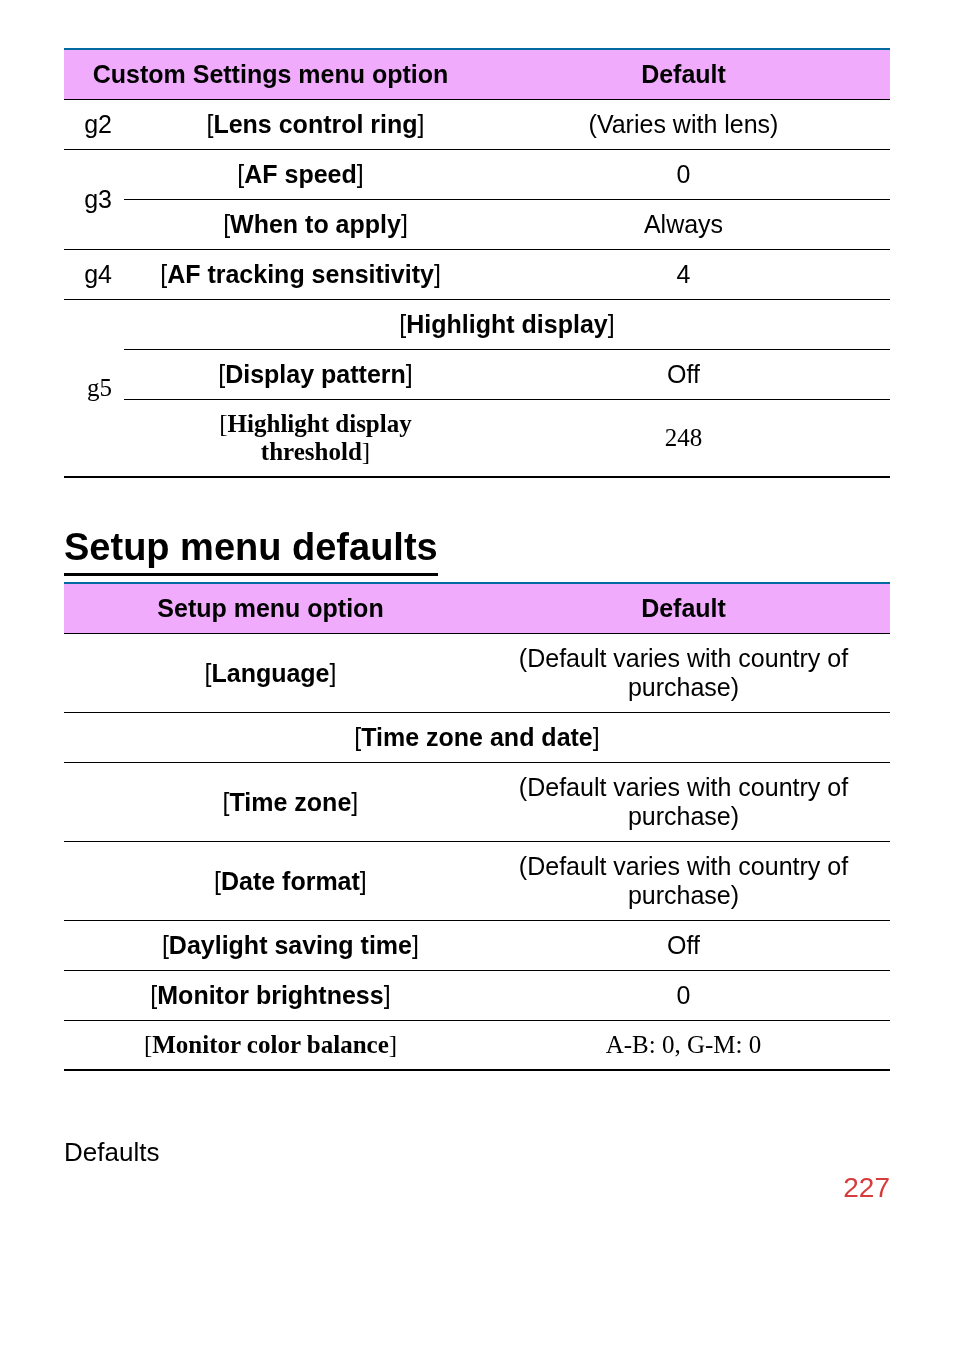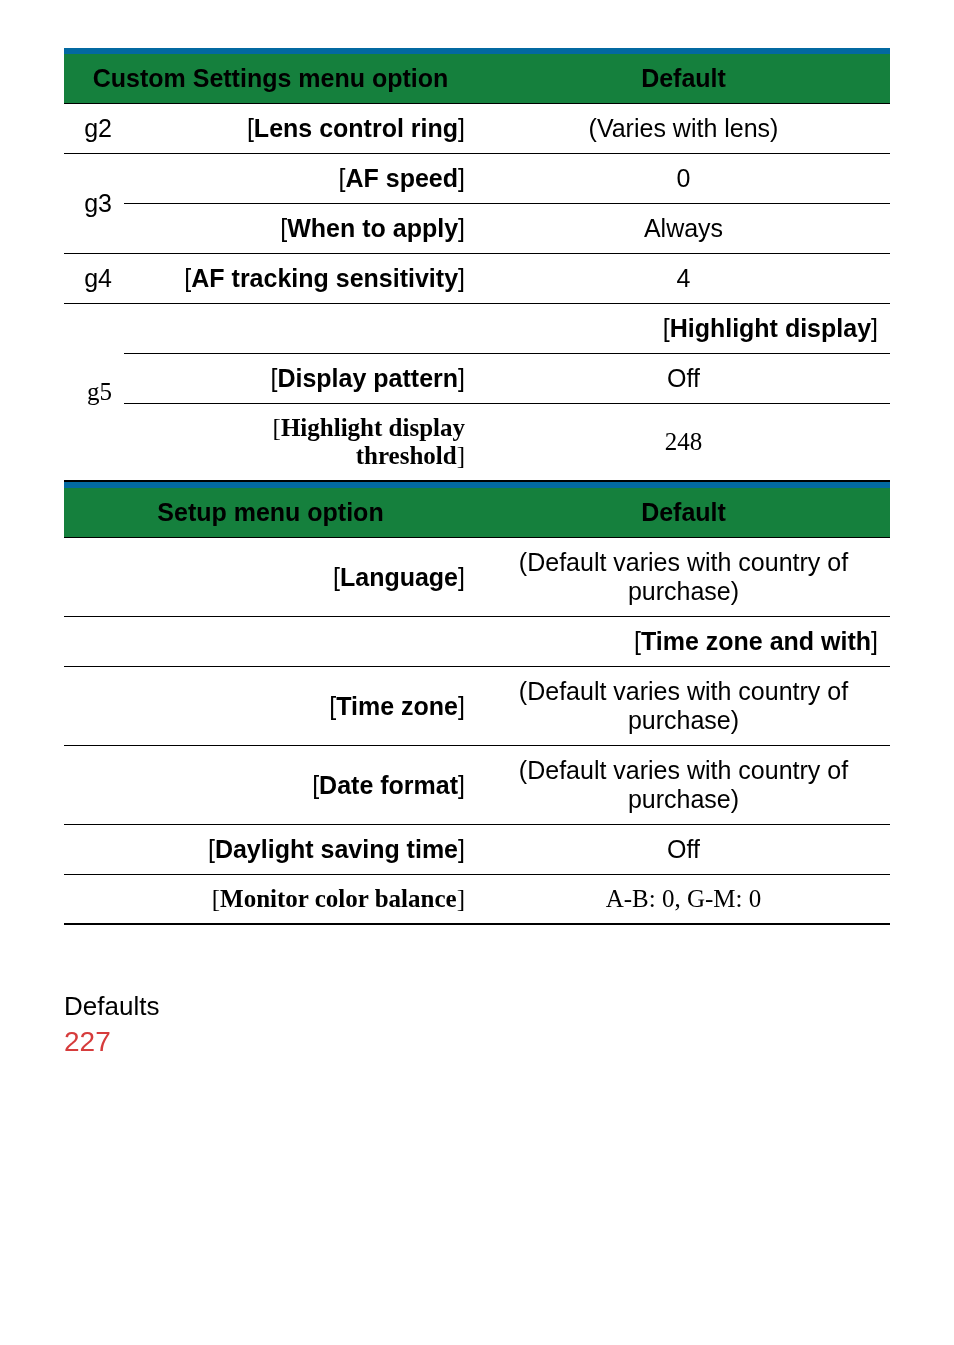--- a/index.html
+++ b/index.html
@@ -15,27 +15,27 @@
     padding: 48px 64px 40px 64px;
   }
   table {
     width: 100%;
     border-collapse: collapse;
     font-size: 25px;
   }
   th, td {
     padding: 10px 12px;
     vertical-align: middle;
-    text-align: right;
+    text-align: center;
   }
   th {
-    background: #15803d;
+    background: #f0abfc;
     font-weight: bold;
     text-align: center;
-    border-top: 6px solid #0369a1;
+    border-top: 2px solid #0369a1;
     border-bottom: 1px solid #000;
   }
   .label-col { width: 60px; text-align: right; }
   .indent-col { width: 30px; }
   .opt-col { }
   .def-col { width: 50%; text-align: center; }
   .brd-b { border-bottom: 1px solid #000; }
   .brd-last { border-bottom: 2px solid #000; font-family: Liberation Serif, serif; }
   h2.section {
     font-size: 38px;
@@ -44,21 +44,21 @@
     padding-bottom: 4px;
     border-bottom: 3px solid #000;
     display: inline-block;
     width: auto;
   }
   .footer-top {
     font-size: 26px;
     margin-top: 66px;
   }
   .footer-num {
-    text-align: left;
+    text-align: right;
     font-size: 28px;
     color: #d63c3c;
     margin-top: 4px;
   }
 
   
   .t2 .opt-col2 { width: 50%; }
   .t2 .def-col { width: 50%; text-align: center; }
 </style>
 </head>
@@ -113,53 +113,58 @@
       </tr>
 
       <tr>
         <td class="indent-col brd-last"></td>
         <td class="brd-last">[<strong>Highlight display threshold</strong>]</td>
         <td class="def-col brd-last">248</td>
       </tr>
     </tbody>
   </table>
 
+  <h2 class="section">Setup menu defaults</h2>
 
   
   <table class="t2">
     <thead>
       <tr>
         <th colspan="2" class="opt-col2">Setup menu option</th>
         <th class="def-col">Default</th>
       </tr>
     </thead>
     <tbody>
       <tr>
         <td colspan="2" class="brd-b">[<strong>Language</strong>]</td>
         <td class="def-col brd-b">(Default varies with country of purchase)</td>
       </tr>
       <tr>
-        <td colspan="3" class="brd-b">[<strong>Time zone and with</strong>]</td>
+        <td colspan="3" class="brd-b">[<strong>Time zone and date</strong>]</td>
       </tr>
       <tr>
         <td class="indent-col brd-b"></td>
         <td class="brd-b">[<strong>Time zone</strong>]</td>
         <td class="def-col brd-b">(Default varies with country of purchase)</td>
       </tr>
       <tr>
         <td class="indent-col brd-b"></td>
         <td class="brd-b">[<strong>Date format</strong>]</td>
         <td class="def-col brd-b">(Default varies with country of purchase)</td>
       </tr>
       <tr>
         <td class="indent-col brd-b"></td>
         <td class="brd-b">[<strong>Daylight saving time</strong>]</td>
         <td class="def-col brd-b">Off</td>
       </tr>
       <tr>
+        <td colspan="2" class="brd-b">[<strong>Monitor brightness</strong>]</td>
+        <td class="def-col brd-b">0</td>
+      </tr>
+      <tr>
         <td colspan="2" class="brd-last">[<strong>Monitor color balance</strong>]</td>
         <td class="def-col brd-last">A-B: 0, G-M: 0</td>
       </tr>
     </tbody>
   </table>
 
   <div class="footer-top">Defaults</div>
   <div class="footer-num">227</div>
 </div>
 

